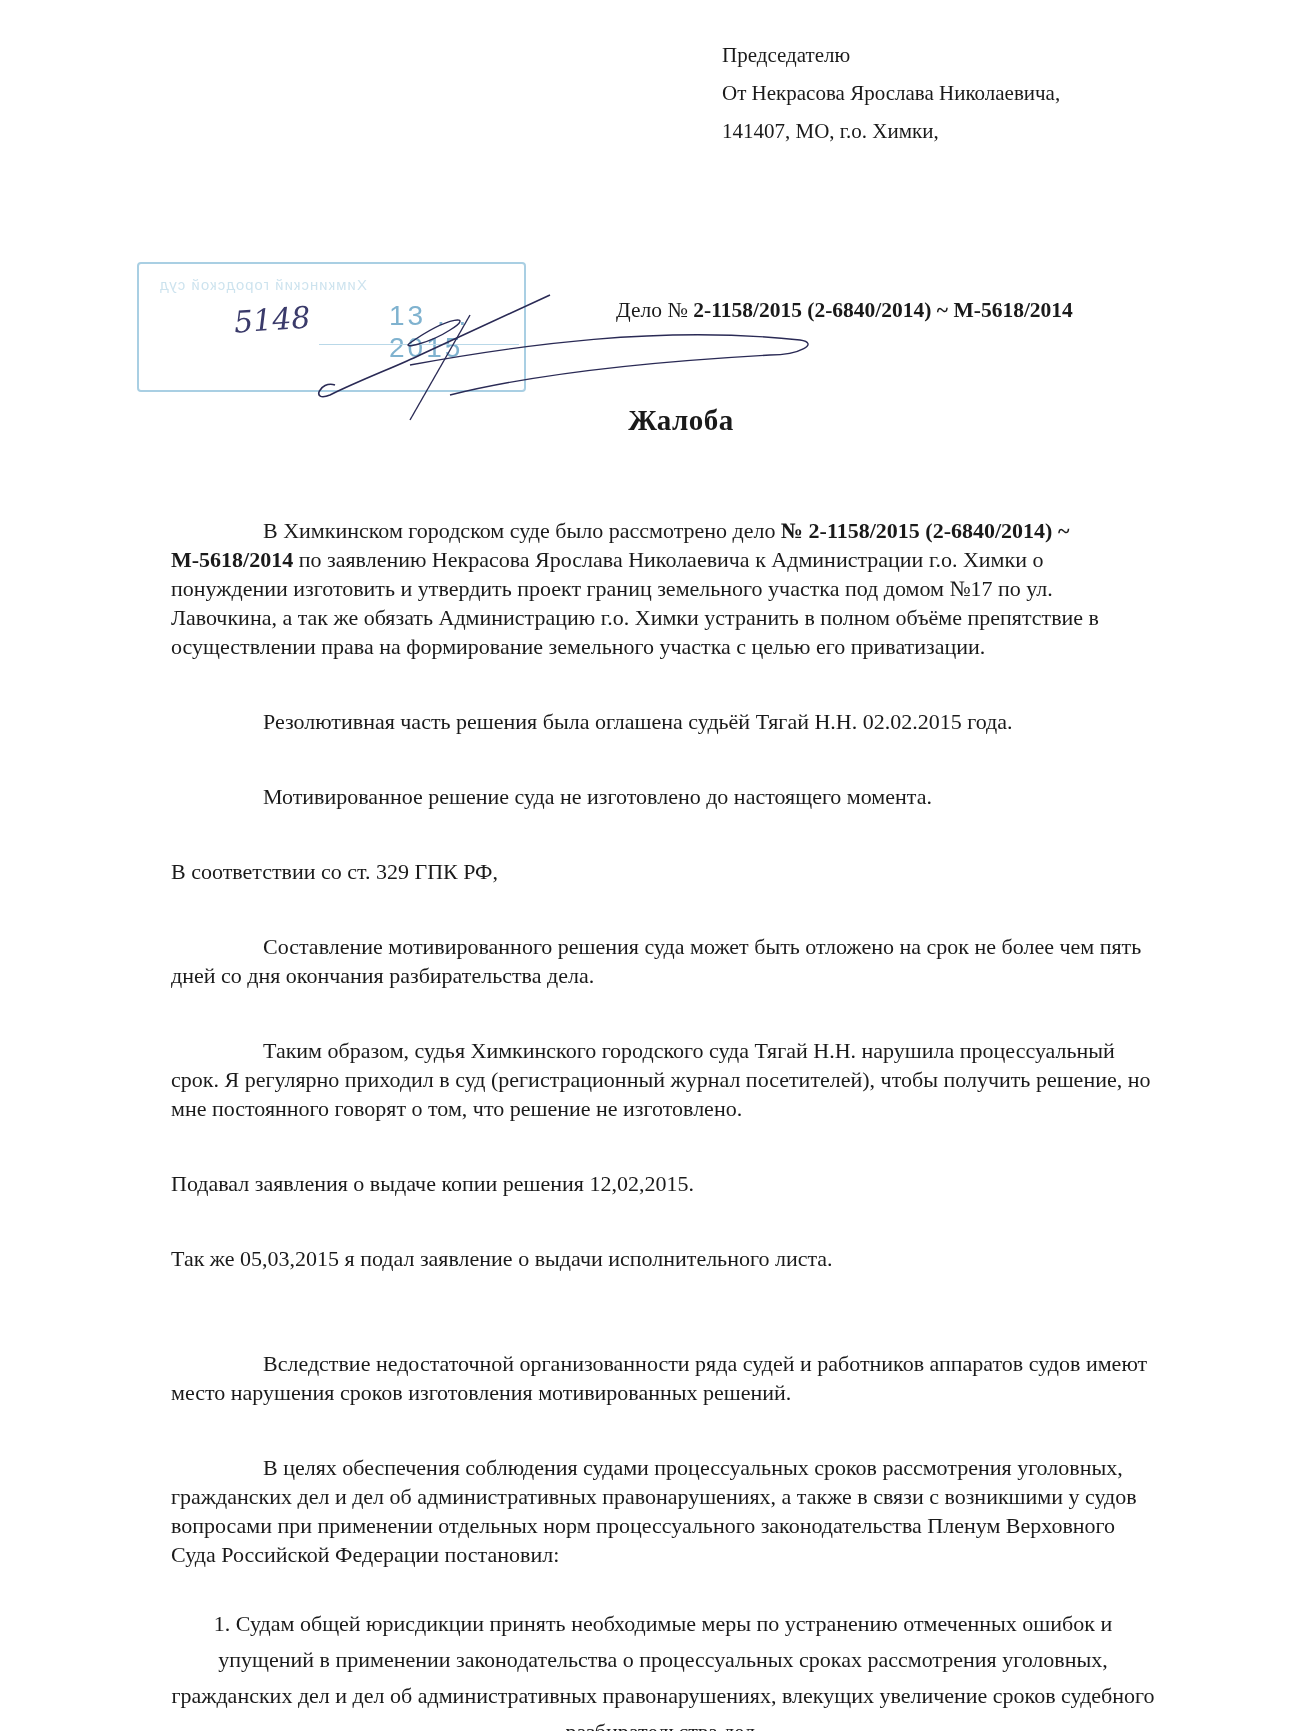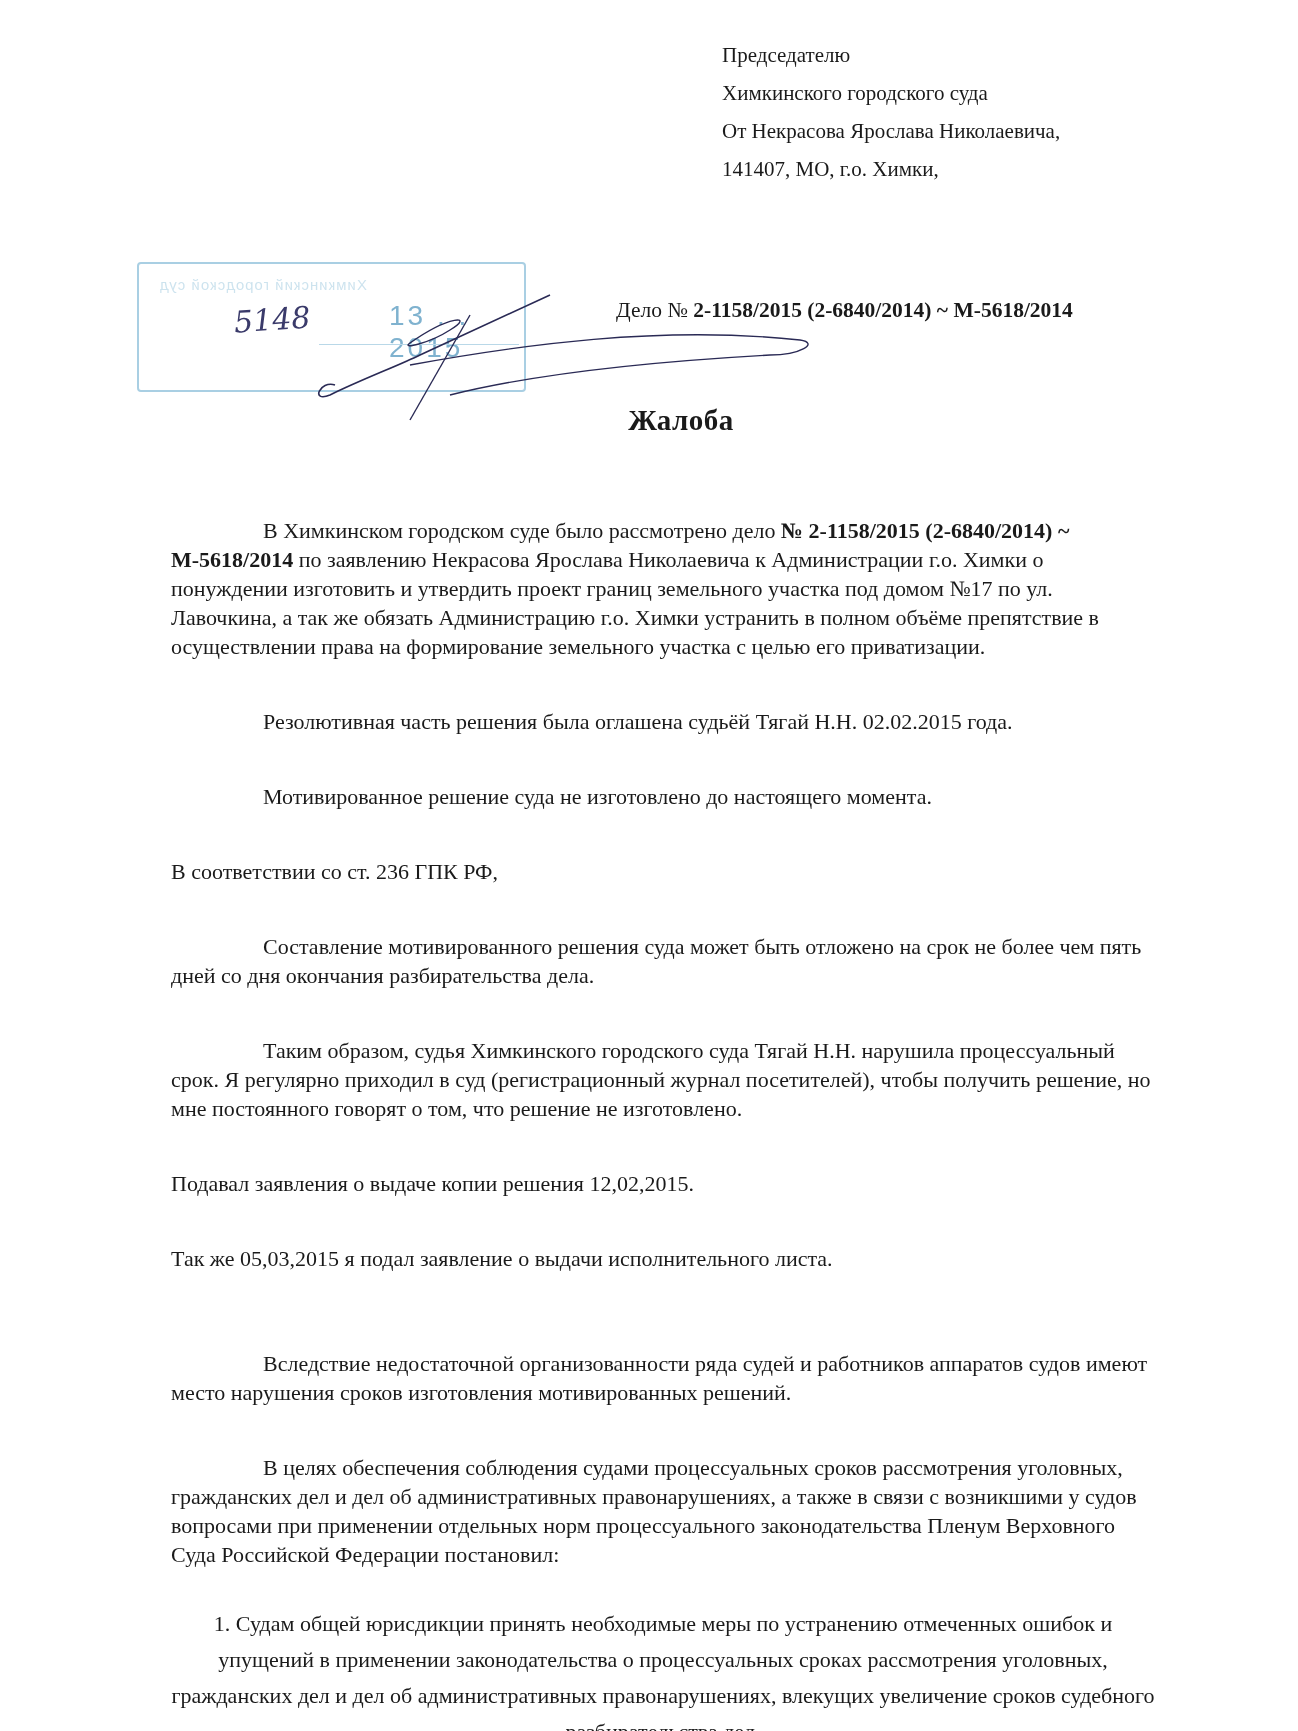--- a/index.html
+++ b/index.html
@@ -41,21 +41,20 @@
   .gap-s { height: 21px; }
   .gap-m { height: 30px; }
   .num-list { line-height: 36px; text-align: center; }
   b { font-weight: bold; text-align: center; }
 </style>
 </head>
 <body>
 
 <div class="addressee">
   <div>Председателю</div>
-  <div>Химкинского городского суда</div>
   <div>От Некрасова Ярослава Николаевича,</div>
   <div>141407, МО, г.о. Химки,</div>
 </div>
 
 <div class="stamp">
   <div class="line1">Химкинский городской суд</div>
   <div class="inno">5148</div>
   <div class="date">13 . . 2015</div>
   <div class="rule"></div>
 </div>
@@ -74,21 +73,21 @@
 
 <div class="title">Жалоба</div>
 
 <div class="body">
   <p class="indent"><span>В Химкинском городском суде было рассмотрено дело </span><b>№ 2-1158/2015 (2-6840/2014) ~ М-5618/2014</b><span> по заявлению Некрасова Ярослава Николаевича к Администрации г.о. Химки о понуждении изготовить и утвердить проект границ земельного участка под домом №17 по ул. Лавочкина, а так же обязать Администрацию г.о. Химки устранить в полном объёме препятствие в осуществлении права на формирование земельного участка с целью его приватизации.</span></p>
   <div class="gap-m"></div>
   <p class="indent">Резолютивная часть решения была оглашена судьёй Тягай Н.Н. 02.02.2015 года.</p>
   <div class="gap-m"></div>
   <p class="indent">Мотивированное решение суда не изготовлено до настоящего момента.</p>
   <div class="gap-m"></div>
-  <p>В соответствии со ст. 236 ГПК РФ,</p>
+  <p>В соответствии со ст. 329 ГПК РФ,</p>
   <div class="gap-m"></div>
   <p class="indent">Составление мотивированного решения суда может быть отложено на срок не более чем пять дней со дня окончания разбирательства дела.</p>
   <div class="gap-m"></div>
   <p class="indent">Таким образом, судья Химкинского городского суда Тягай Н.Н. нарушила процессуальный срок. Я регулярно приходил в суд (регистрационный журнал посетителей), чтобы получить решение, но мне постоянного говорят о том, что решение не изготовлено.</p>
   <div class="gap-m"></div>
   <p>Подавал заявления о выдаче копии решения 12,02,2015.</p>
   <div class="gap-m"></div>
   <p>Так же 05,03,2015 я подал заявление о выдачи исполнительного листа.</p>
   <div class="gap-m"></div>
   <div class="gap-m"></div>

